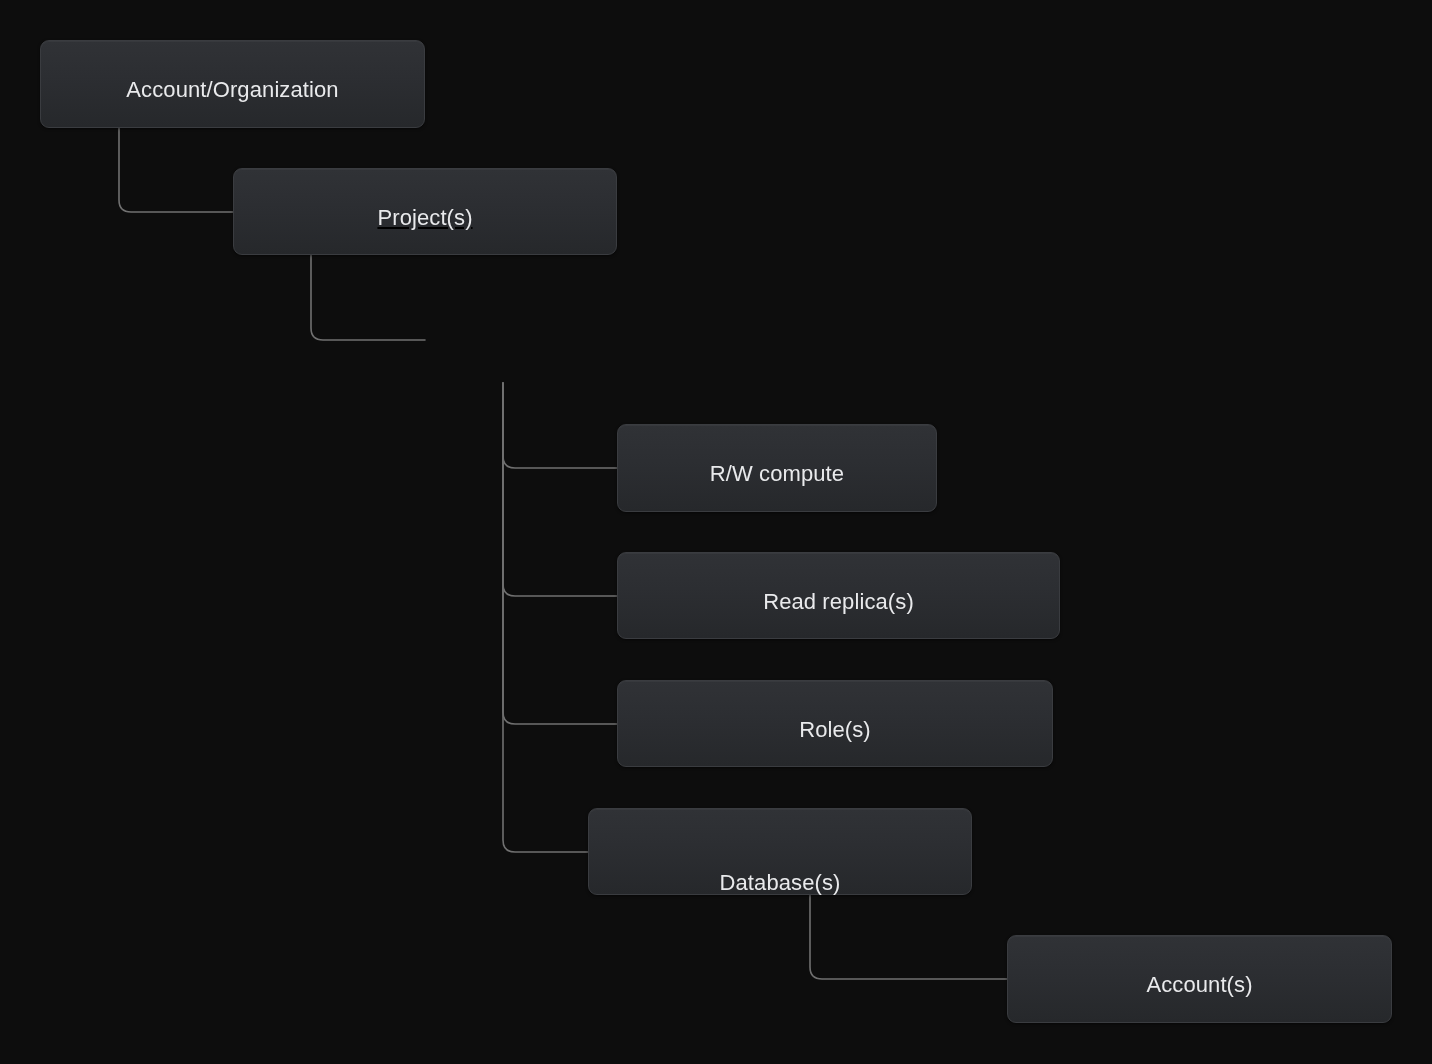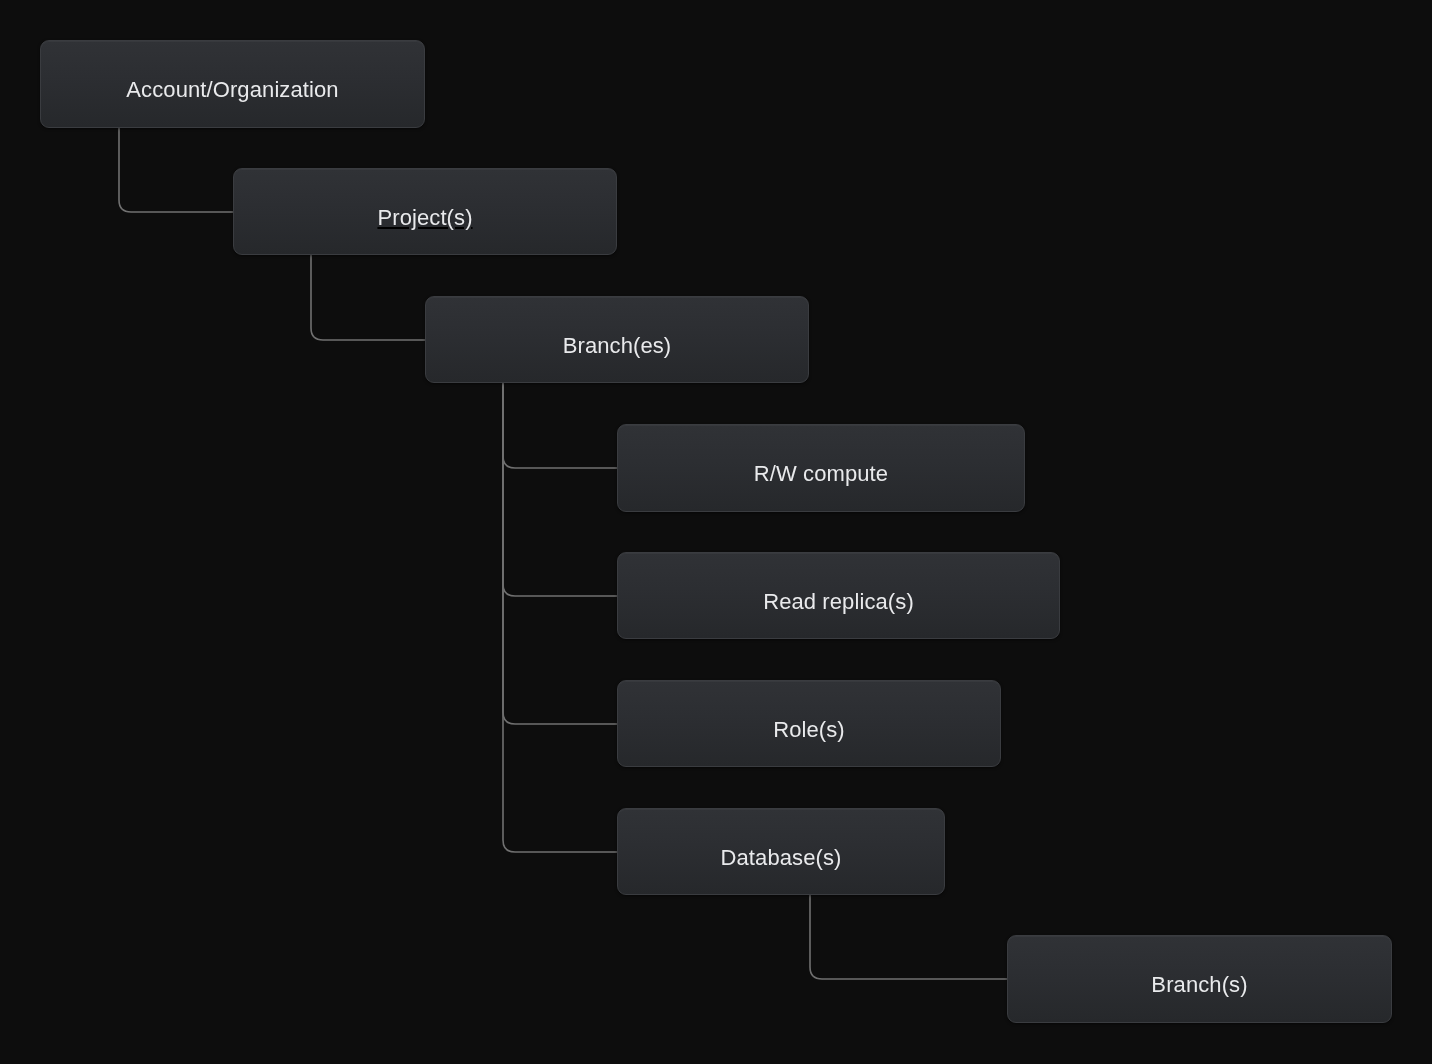--- a/index.html
+++ b/index.html
@@ -68,37 +68,34 @@
   </svg>
 
   <div class="node" style="left: 40px; top: 40px; width: 385px; height: 88px;">
     <span class="node-label">Account/Organization</span>
   </div>
 
   <div class="node" style="left: 233px; top: 168px; width: 384px; height: 87px; text-decoration: underline;">
     <span class="node-label">Project(s)</span>
   </div>
 
-  <div class="node" style="left: 425px; top: 296px; width: 384px; height: 87px;">
-    <span class="node-label">Branch(es)</span>
-  </div>
 
-  <div class="node" style="left: 617px; top: 424px; width: 408px; height: 88px;">
+  <div class="node" style="left: 617px; top: 424px; width: 320px; height: 88px;">
     <span class="node-label">R/W compute</span>
   </div>
 
   <div class="node" style="left: 617px; top: 552px; width: 443px; height: 87px;">
     <span class="node-label">Read replica(s)</span>
   </div>
 
-  <div class="node" style="left: 617px; top: 680px; width: 384px; height: 87px;">
+  <div class="node" style="left: 617px; top: 680px; width: 436px; height: 87px;">
     <span class="node-label">Role(s)</span>
   </div>
 
-  <div class="node" style="left: 617px; top: 808px; width: 328px; height: 87px;">
+  <div class="node" style="left: 588px; top: 808px; width: 384px; height: 87px; align-items: flex-end;">
     <span class="node-label">Database(s)</span>
   </div>
 
   <div class="node" style="left: 1007px; top: 935px; width: 385px; height: 88px;">
-    <span class="node-label">Branch(s)</span>
+    <span class="node-label">Account(s)</span>
   </div>
 
 </div>
 
 </body></html>

